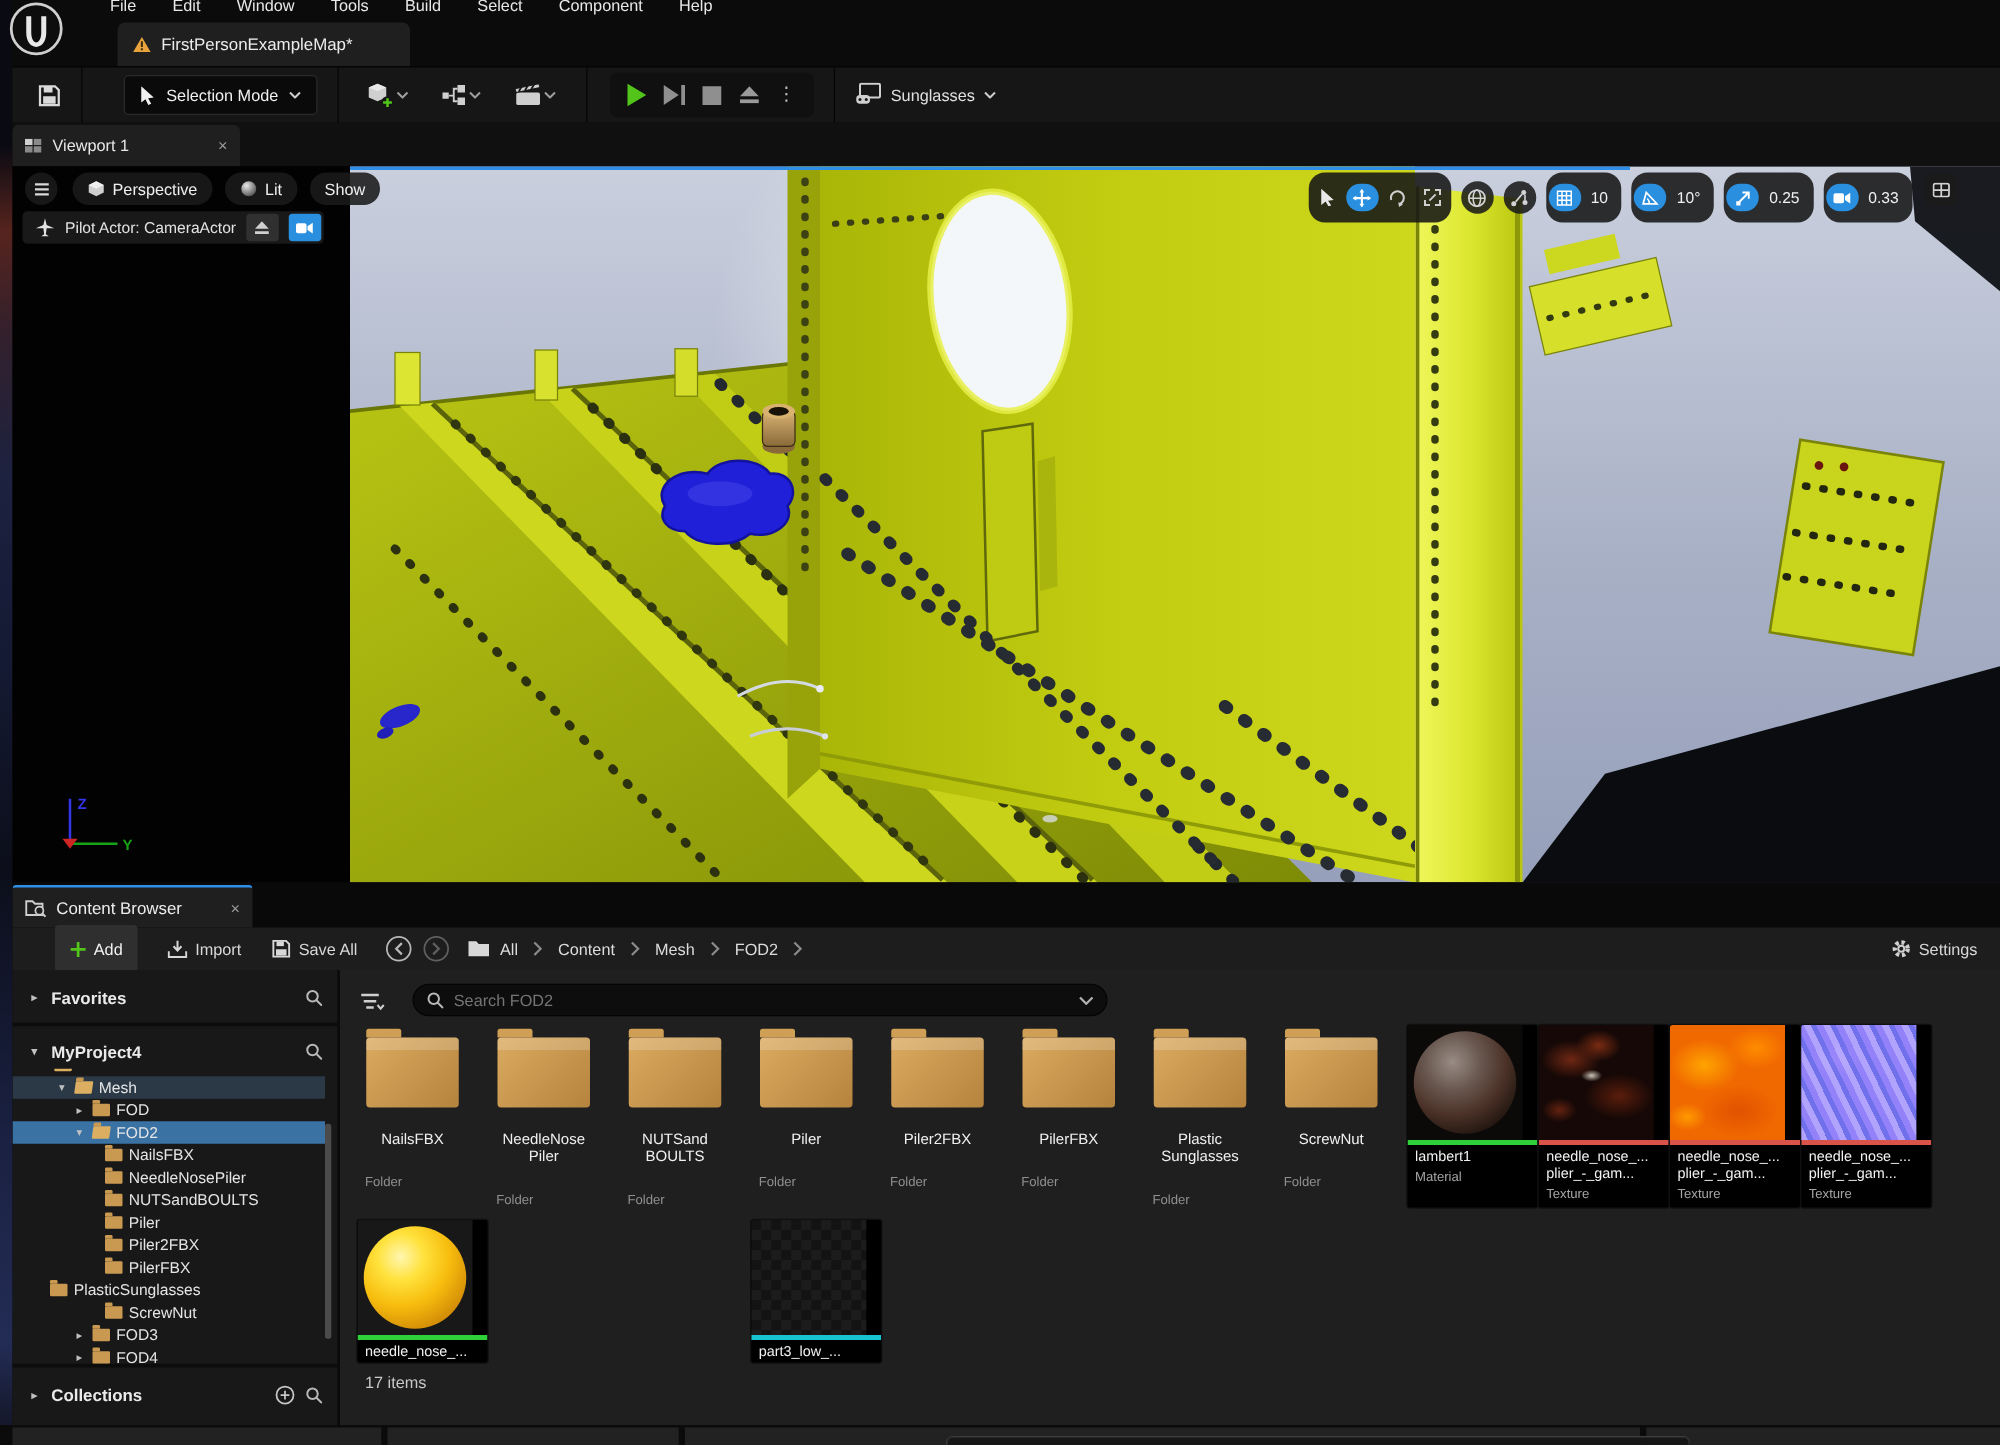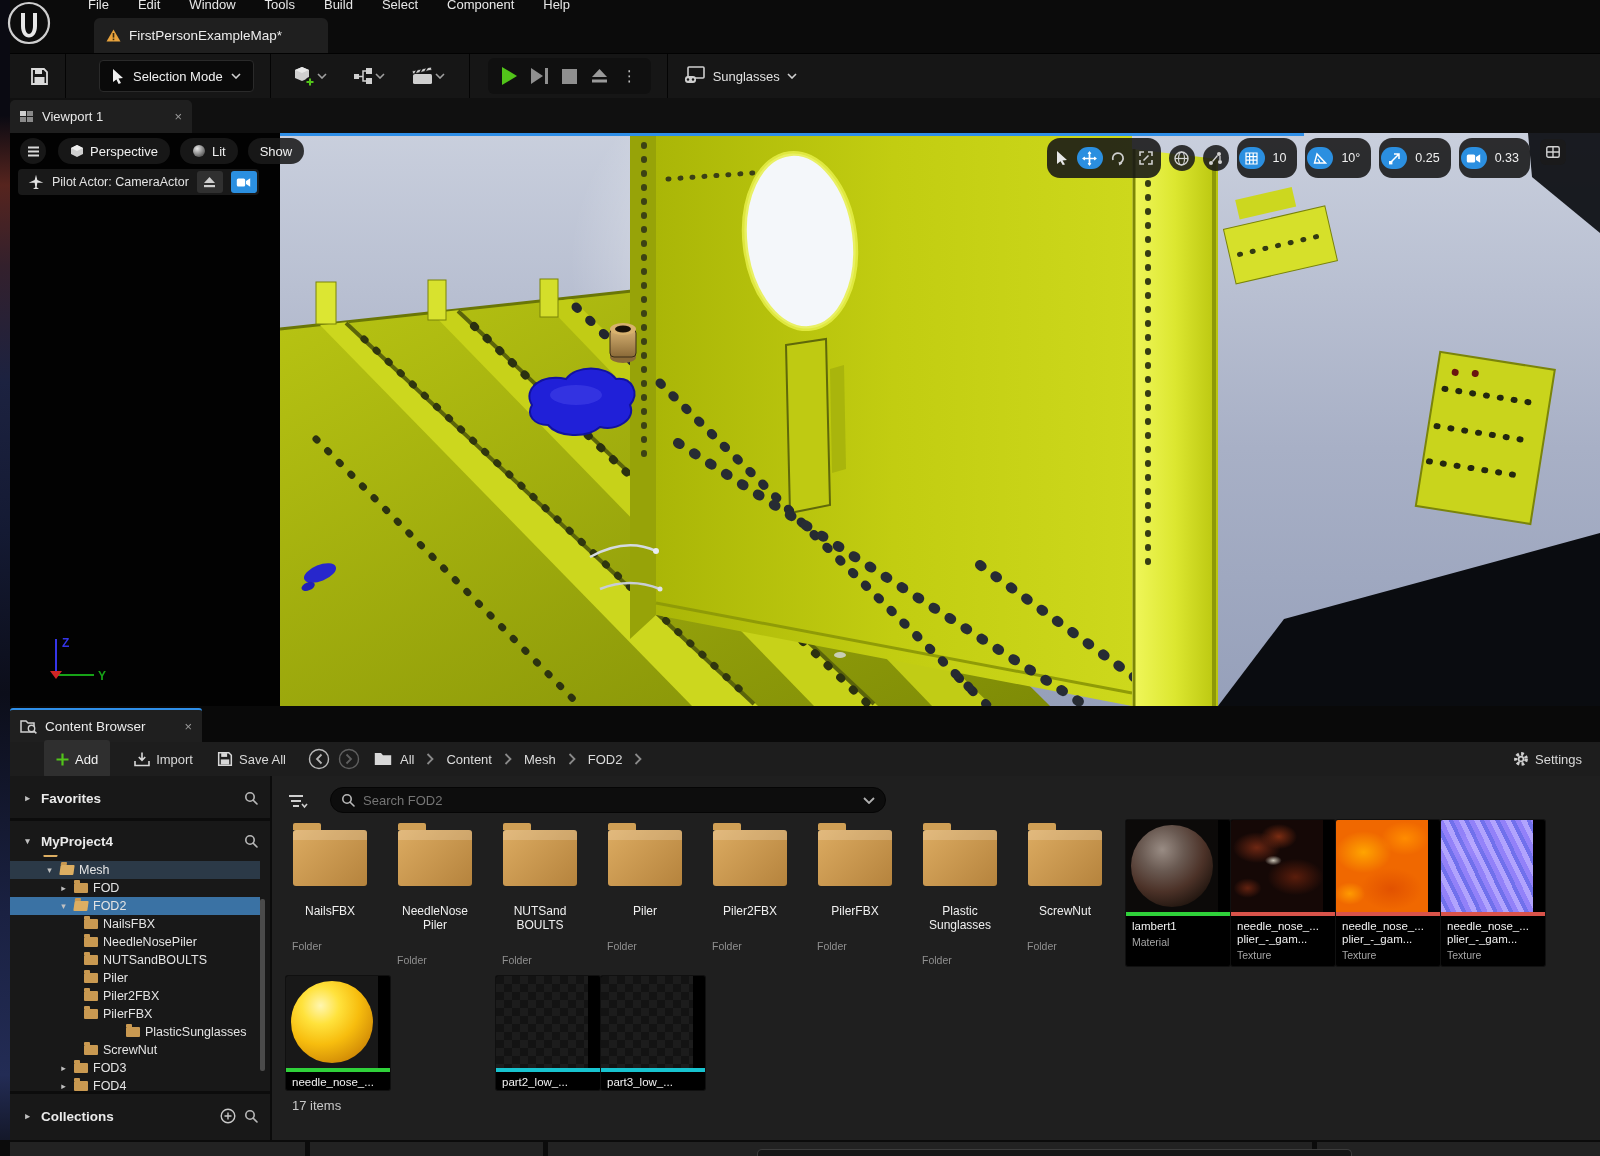--- a/index.html
+++ b/index.html
@@ -584,21 +584,21 @@
           <span>Piler</span>
         </div>
       <div class="trow" style="top:132px;padding-left:74px">
           <span class="fico"></span>
           <span>Piler2FBX</span>
         </div>
       <div class="trow" style="top:150px;padding-left:74px">
           <span class="fico"></span>
           <span>PilerFBX</span>
         </div>
-      <div class="trow" style="top:168px;padding-left:116px">
+      <div class="trow" style="top:168px;padding-left:30px">
           <span class="fico"></span>
           <span>PlasticSunglasses</span>
         </div>
       <div class="trow" style="top:186px;padding-left:74px">
           <span class="fico"></span>
           <span>ScrewNut</span>
         </div>
       <div class="trow" style="top:204px;padding-left:48px">
           <span class="tar">▸</span>
           <span class="fico"></span>
@@ -745,27 +745,20 @@
         </div>
     </div>
 
     <div class="atile" style="left:14px;top:200px;height:114px">
       <div class="th th-ylw"></div>
       <div class="bar" style="background:#2fd13a"></div>
       <div class="aname">
           <span style="display:block">needle_nose_...</span>
         </div>
     </div>
-    <div class="atile" style="left:224px;top:200px;height:114px">
-      <div class="th th-chk"></div>
-      <div class="bar" style="background:#17c3cf"></div>
-      <div class="aname">
-          <span style="display:block">part2_low_...</span>
-        </div>
-    </div>
     <div class="atile" style="left:329px;top:200px;height:114px">
       <div class="th th-chk"></div>
       <div class="bar" style="background:#17c3cf"></div>
       <div class="aname">
           <span style="display:block">part3_low_...</span>
         </div>
     </div>
 
     <div class="abs" style="left:20px;top:322px;font-size:13px;color:#c8c8c8">17 items</div>
   </div>

